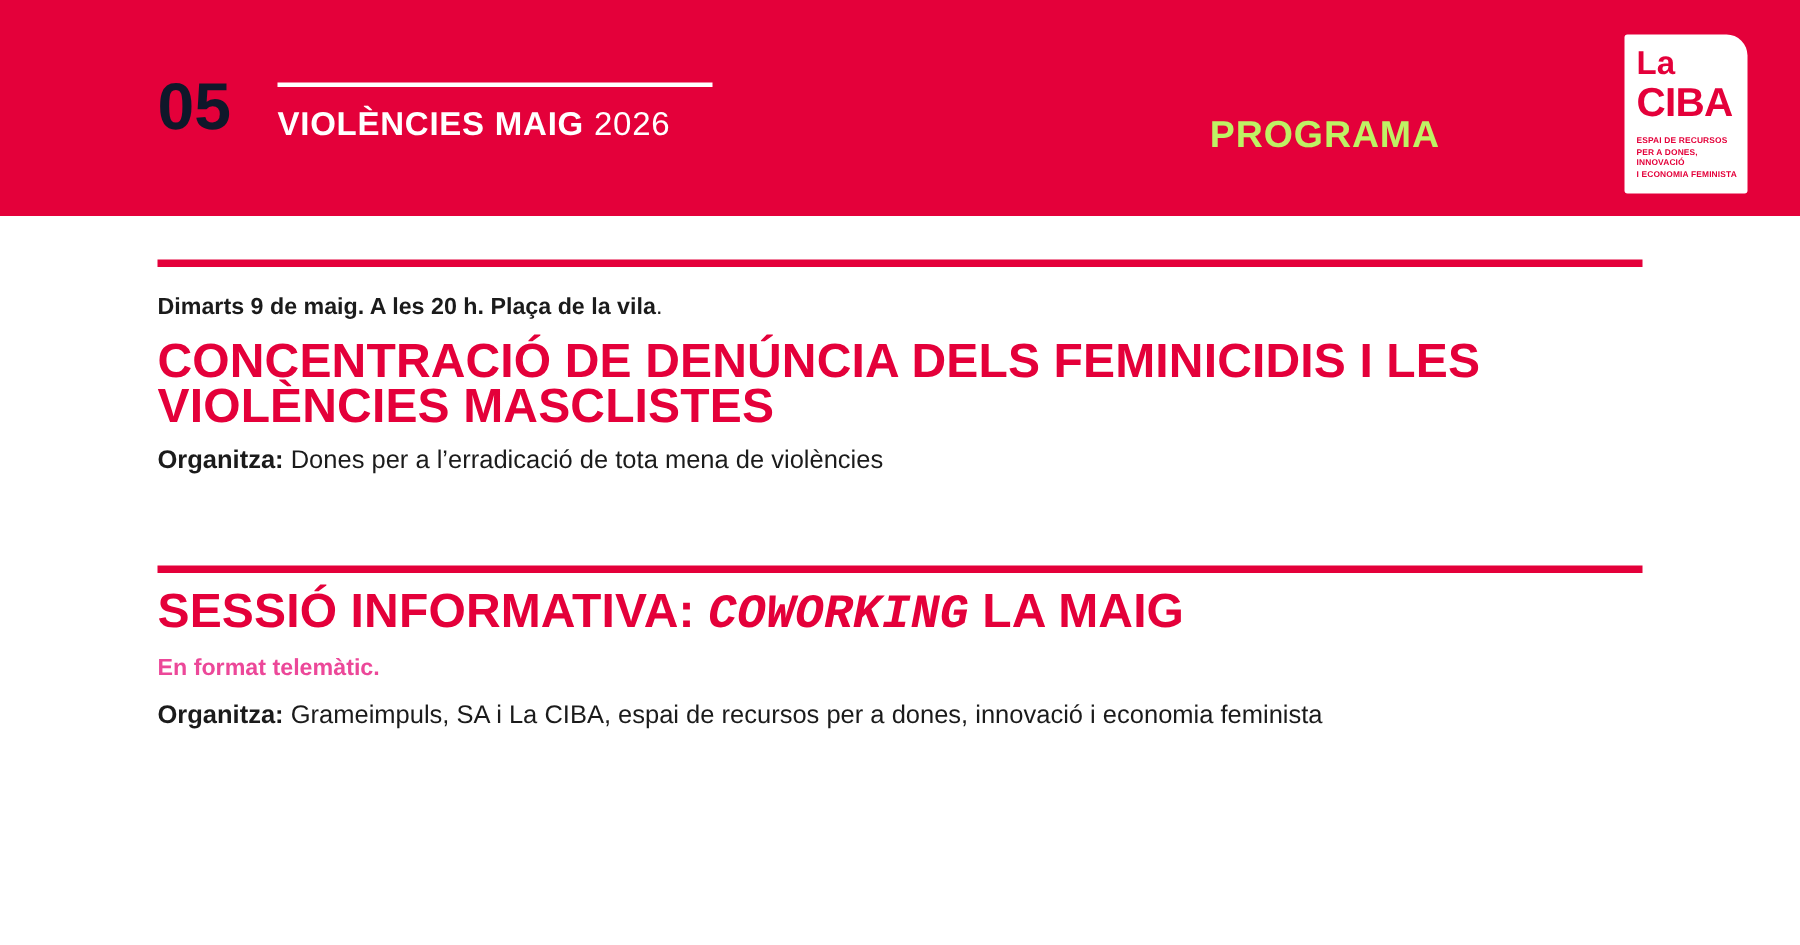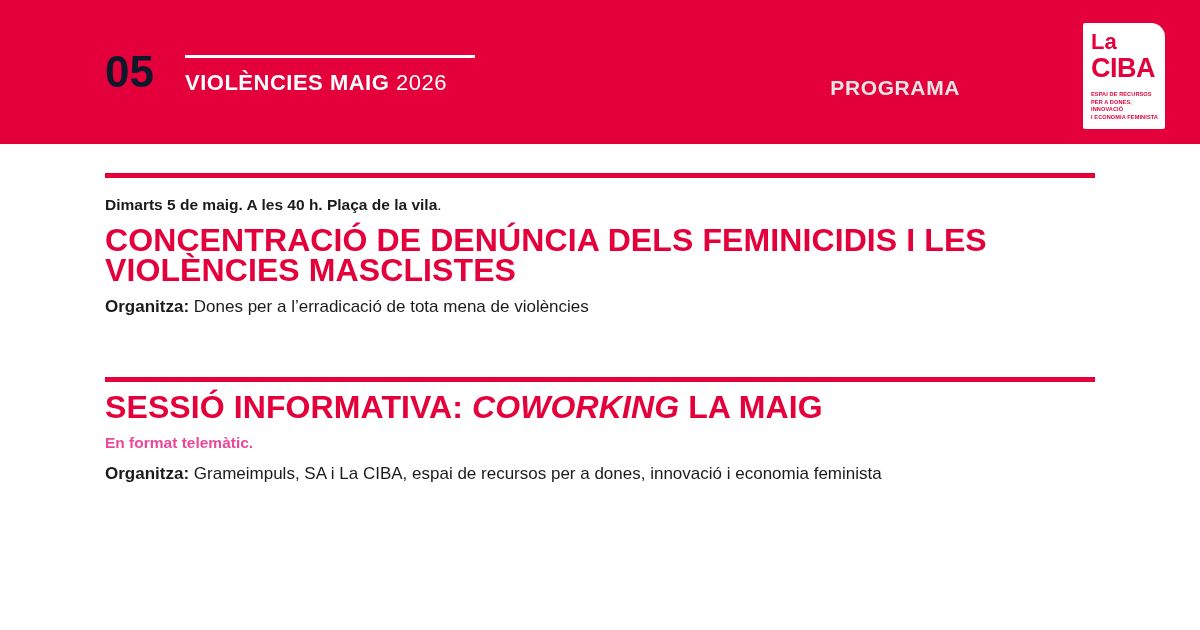--- a/index.html
+++ b/index.html
@@ -64,23 +64,23 @@
     letter-spacing: 0.5px;
     white-space: nowrap;
   }
   .prog-line .reg {
     font-weight: normal;
   }
   .programa-label {
     position: absolute;
     right: 240px;
     top: 76px;
-    font-size: 21px;
-    font-weight: bold;
-    color: #e5e5e5;
+    font-size: 25px;
+    font-weight: bold;
+    color: #bef264;
     letter-spacing: 0.6px;
     text-align: right;
   }
 
   
   .logo {
     position: absolute;
     right: 35px;
     top: 23px;
     width: 82px;
@@ -144,20 +144,21 @@
   .event-title {
     margin-top: 10px;
     font-size: 32px;
     font-weight: bold;
     color: #e4003a;
     letter-spacing: 0.1px;
     line-height: 30px;
   }
   .event-title .ital {
     font-style: italic;
+    font-family: Liberation Mono, monospace;
   }
   .event-format {
     margin-top: 12px;
     font-size: 15.5px;
     font-weight: bold;
     color: #ec4899;
   }
   .event-org {
     margin-top: 12px;
     font-size: 17px;
@@ -203,21 +204,21 @@
     </div>
   </div>
 
   <div class="content">
 
     <div class="spacer-1"></div>
 
     <div class="event">
       <div class="event-rule"></div>
       <div class="event-when">
-        <b>Dimarts 5 de maig. A les 40 h. Plaça de la vila</b><span>.</span>
+        <b>Dimarts 9 de maig. A les 20 h. Plaça de la vila</b><span>.</span>
       </div>
       <div class="event-title">CONCENTRACIÓ DE DENÚNCIA DELS FEMINICIDIS I LES VIOLÈNCIES MASCLISTES</div>
       <div class="event-org">
         <span class="lbl">Organitza:</span>
         <span>Dones per a l’erradicació de tota mena de violències</span>
       </div>
     </div>
 
     <div class="spacer-2"></div>
 

